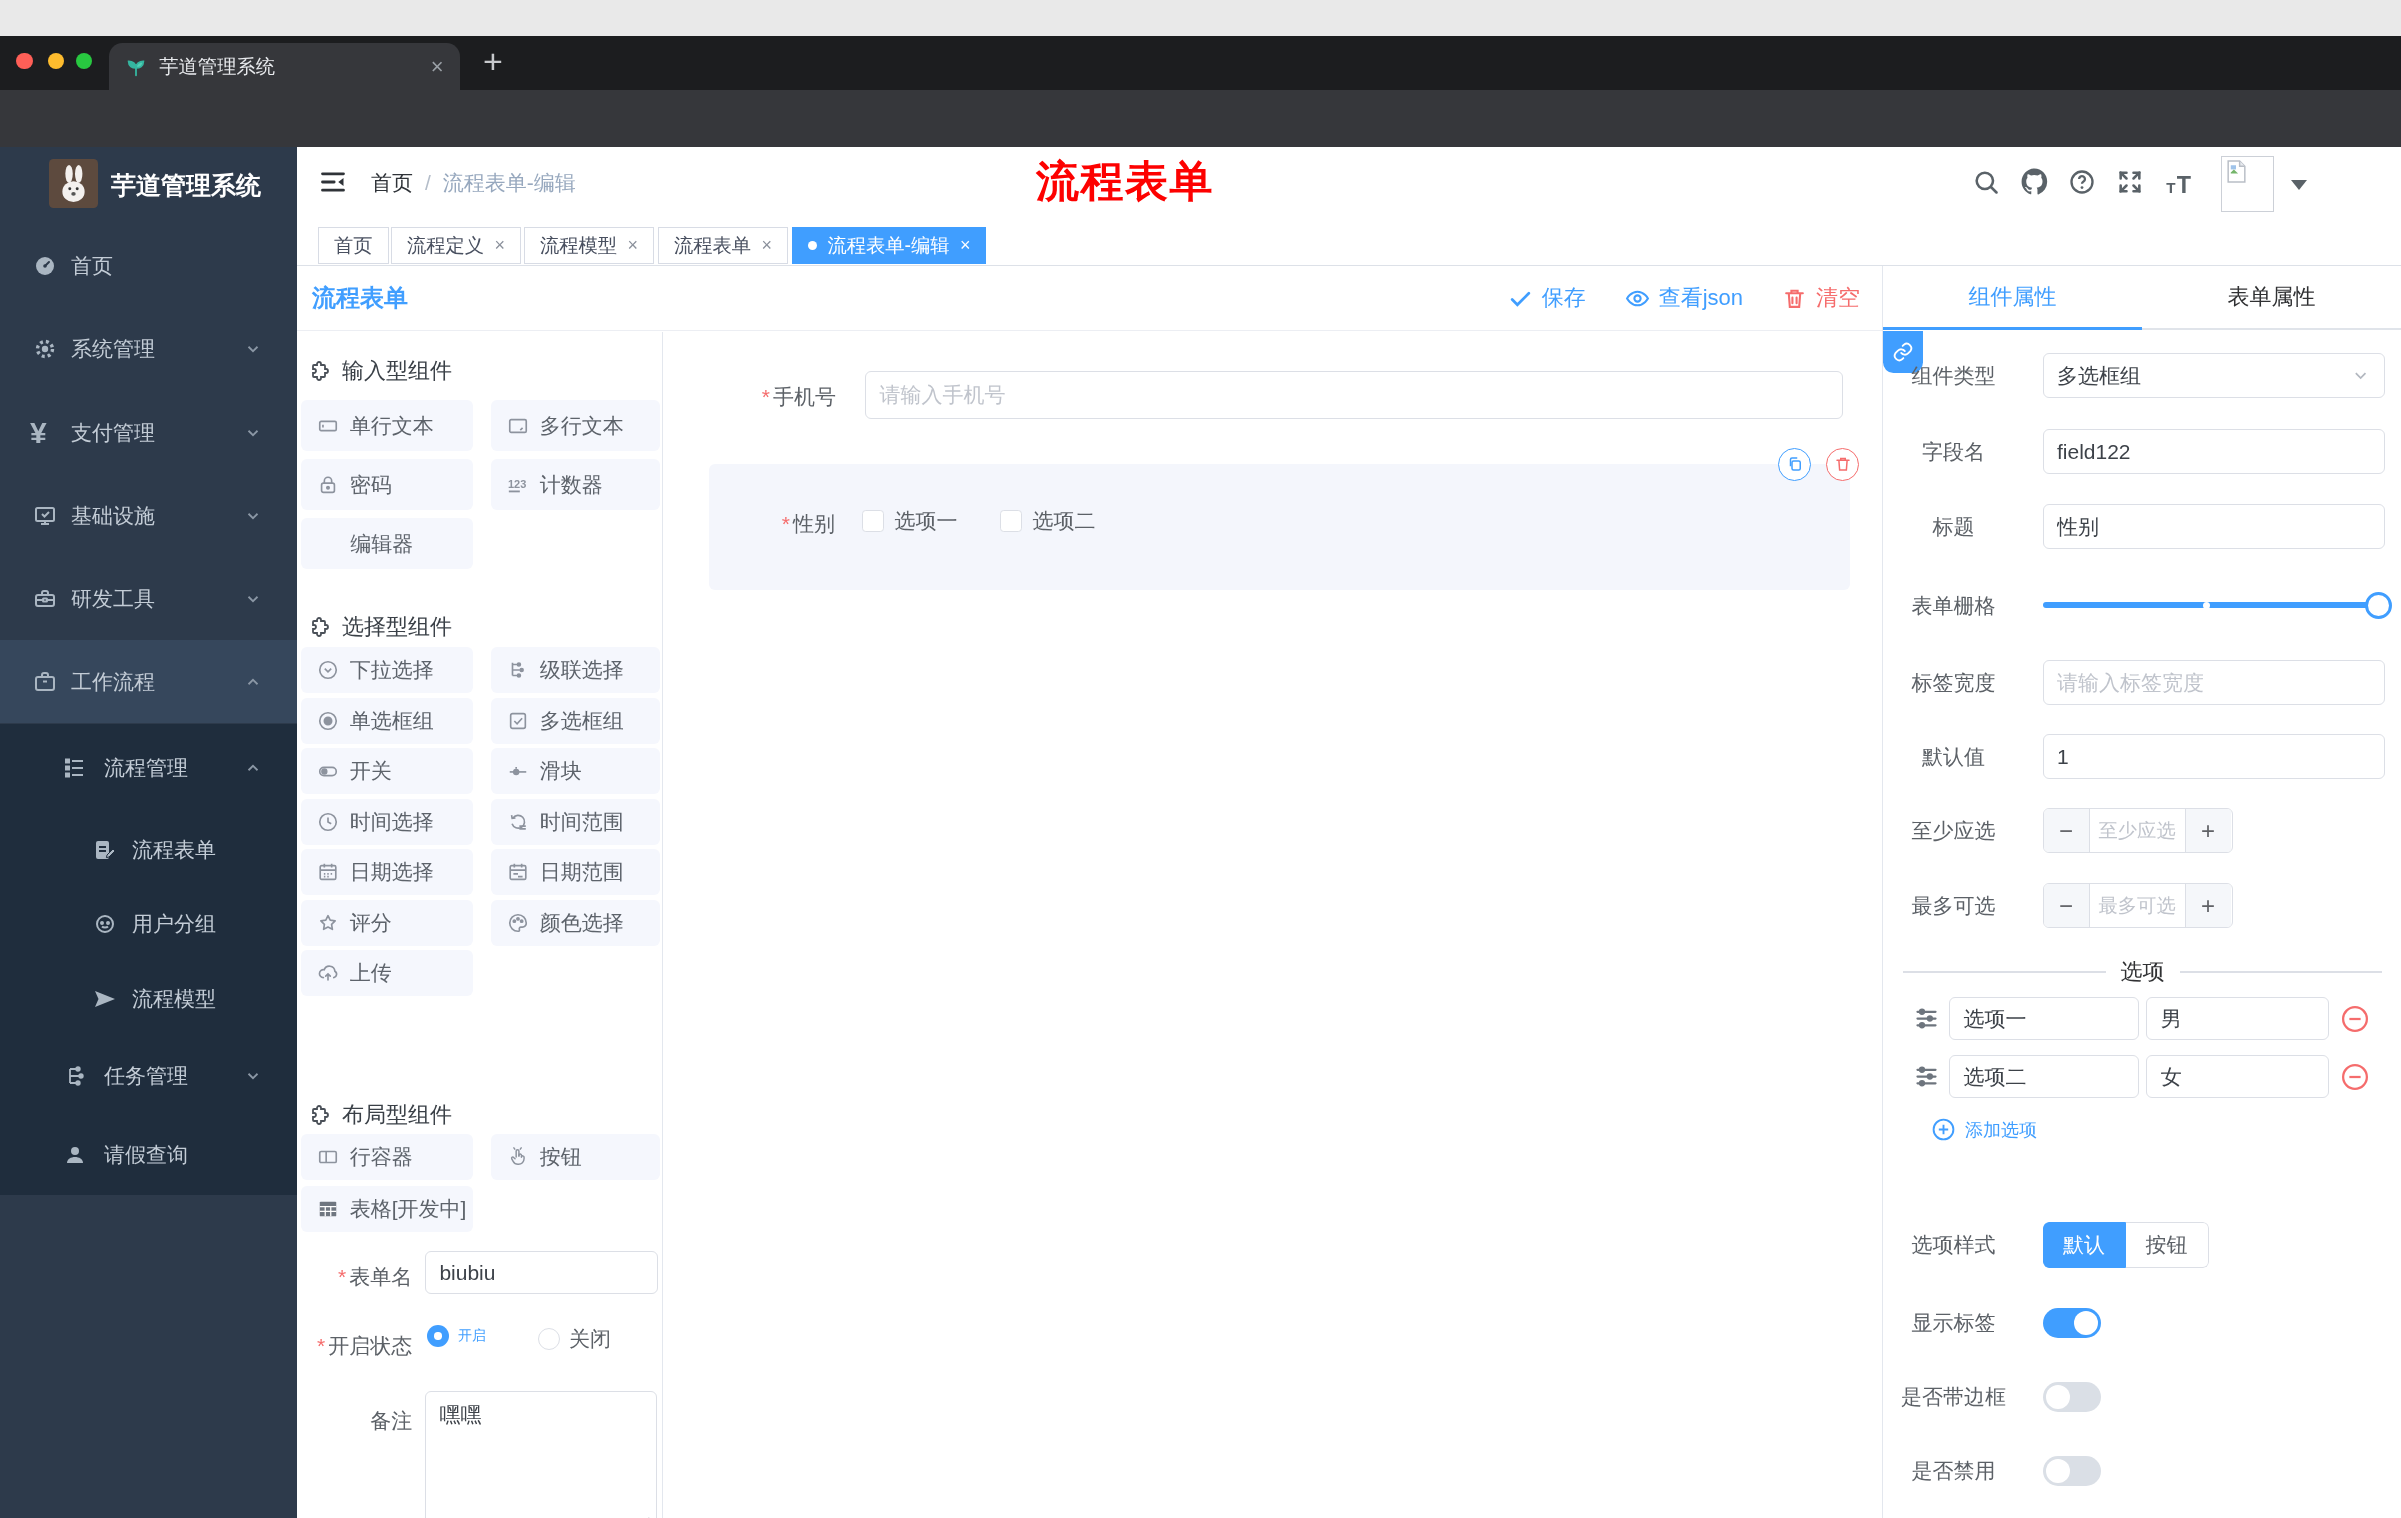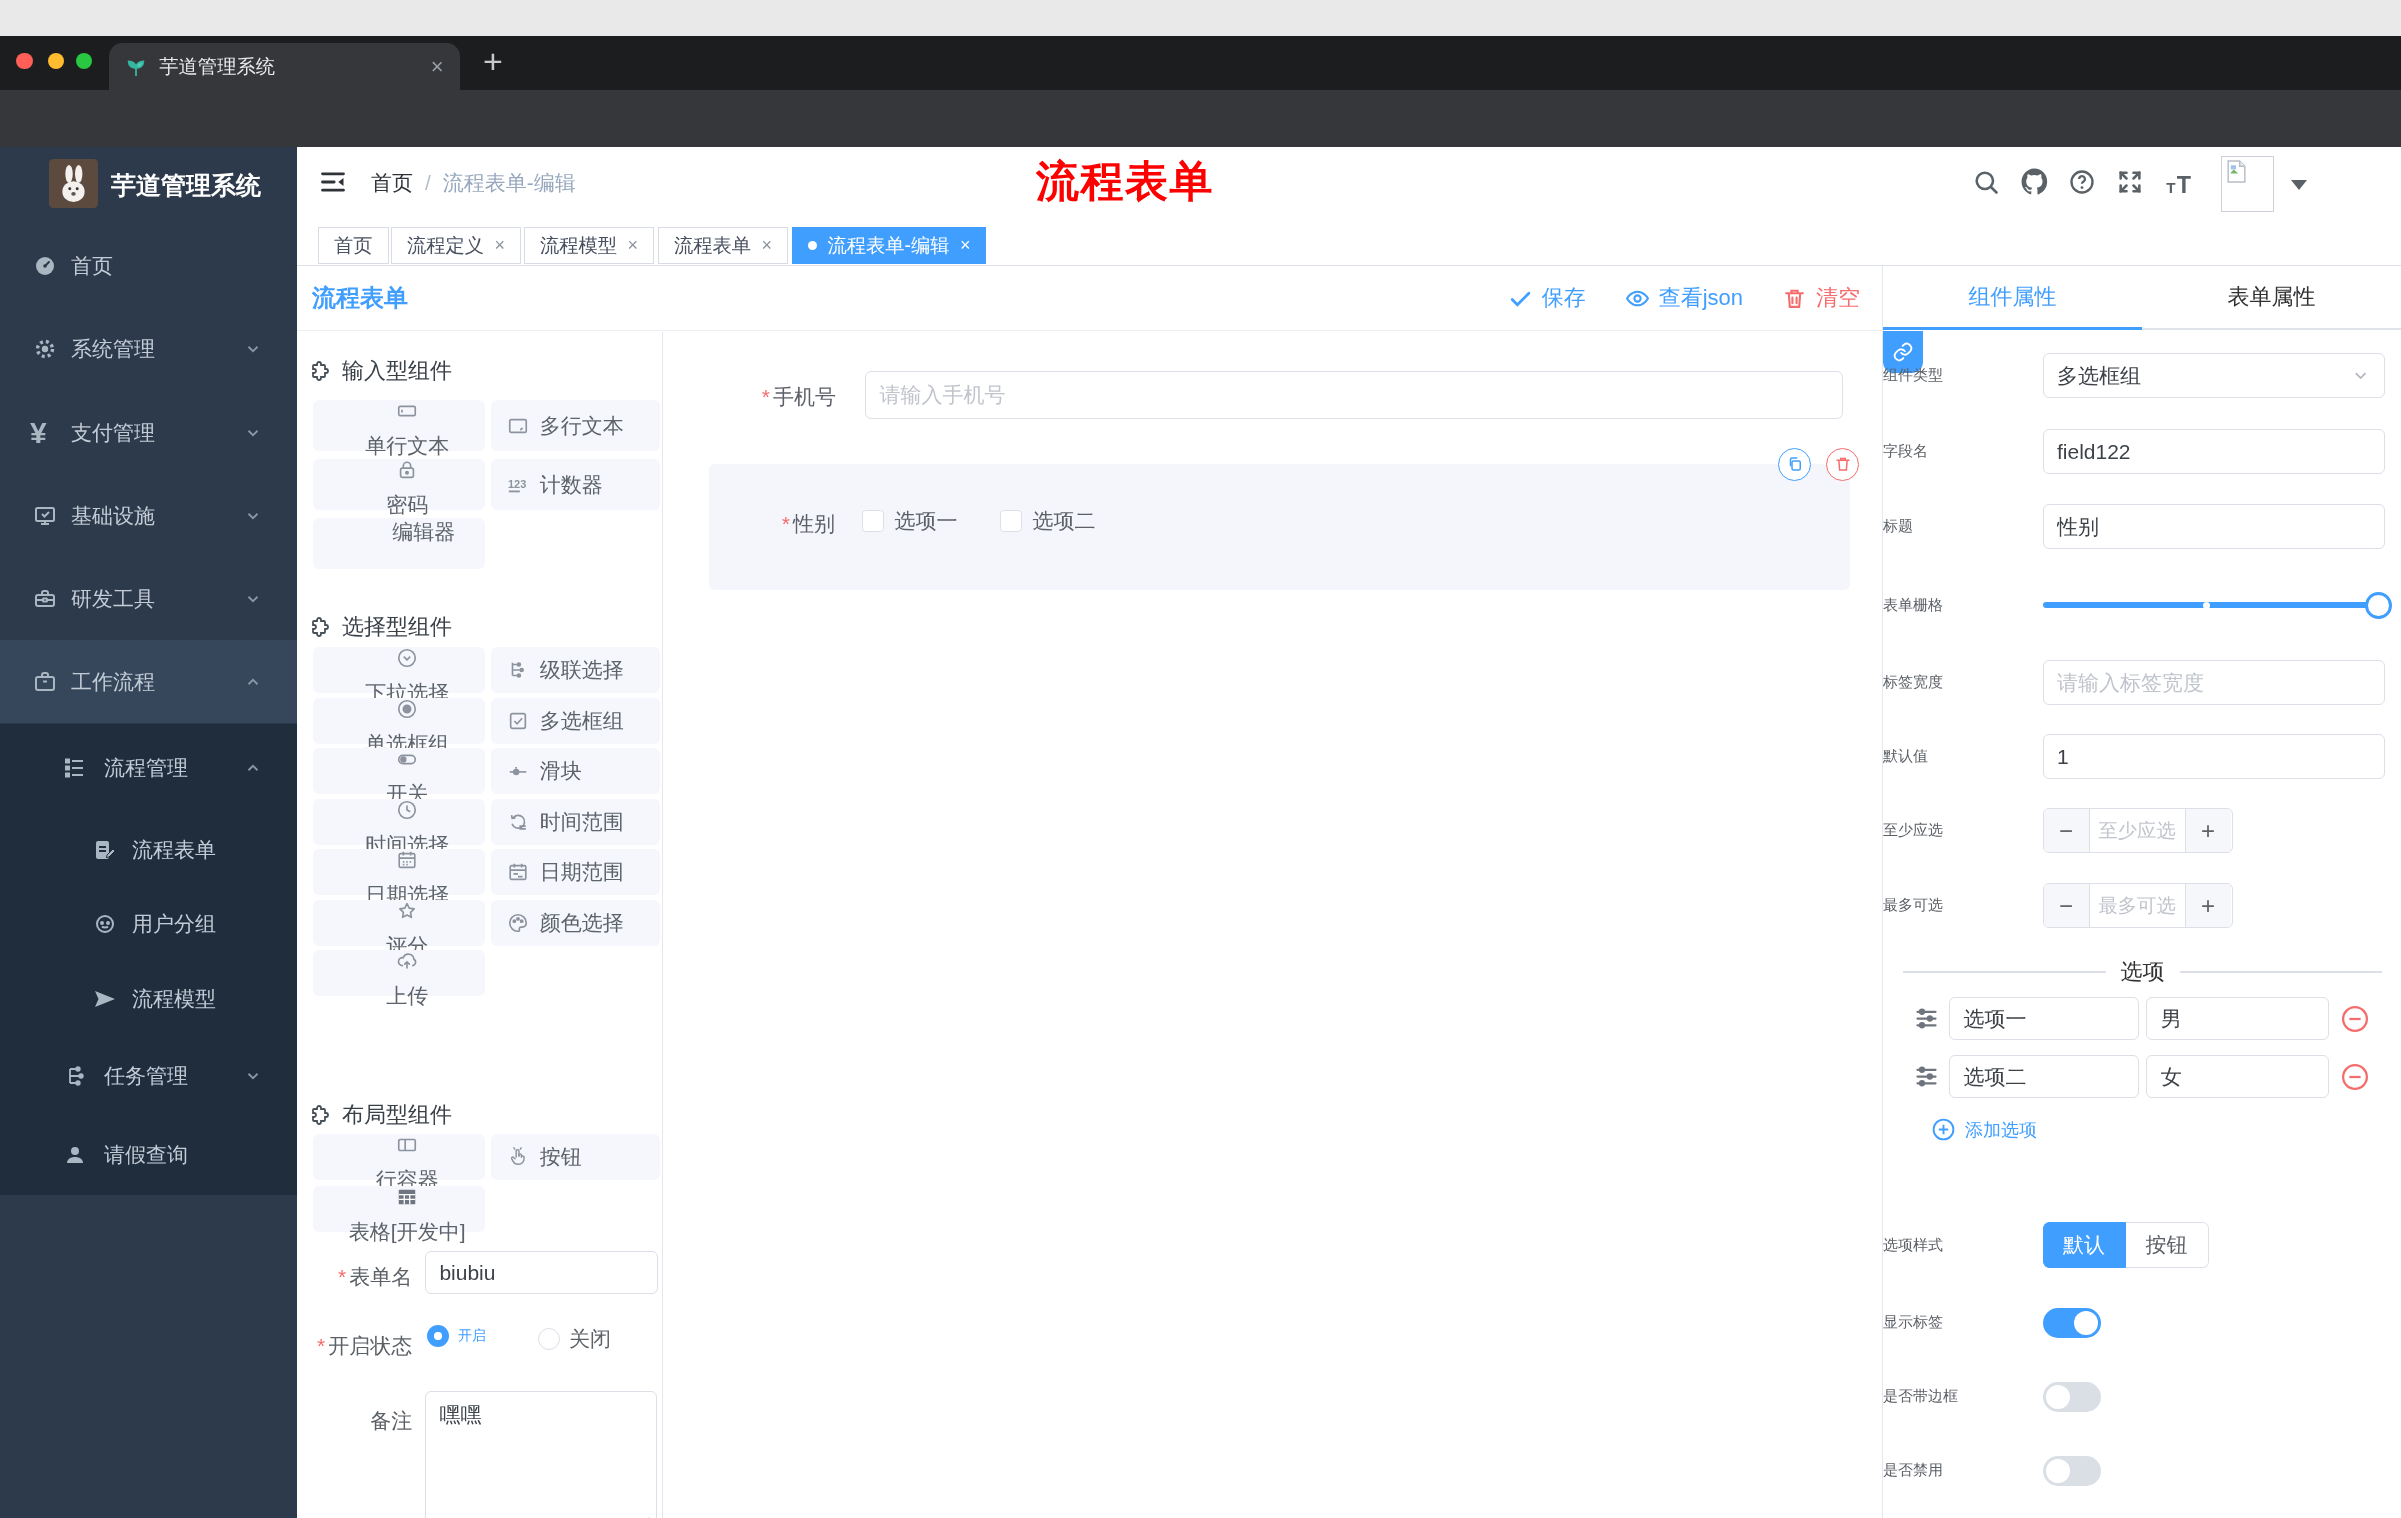--- a/index.html
+++ b/index.html
@@ -76,21 +76,21 @@
   
   .palette { position:absolute; left:297px; top:296px; width:366px; height:1463px; background:#fff;
              border-right:1.5px solid #e3e7ee; overflow:hidden; }
   .sechead { position:absolute; left:12px; display:flex; align-items:center; gap:9px; font-size:22px;
              font-weight:500; color:#3a4047; }
   .sechead svg { width:24px; height:24px; color:#4a5058; }
   .pi { position:absolute; height:51px; background:#f5f7fd; border-radius:6px; display:flex; align-items:center;
         padding-left:16.3px; gap:10.4px; font-size:21px; color:#5d636b; }
   .pi svg { width:22px; height:22px; flex:none; color:#8d939e; }
   .pi.s2 { height:46px; }
-  .c1 { left:16px; width:172px;flex-direction:column; } .c2 { left:194px; width:169px; }
+  .c1 { left:4px; width:172px; } .c2 { left:194px; width:169px; }
   .mlabel { position:absolute; left:2.2px; width:113px; text-align:right; font-size:21px; color:#5c6167; }
   .star { color:#f56c6c; margin-right:3px; }
   .inp { border:1.5px solid #dcdfe6; border-radius:6px; font-size:21px; color:#3d4249; padding:0 13.4px;
          background:#fff; outline:none; font-family:"Liberation Sans",sans-serif; }
   .inp::placeholder { color:#c0c4cc; }
   .radio-dot { width:22px; height:22px; border-radius:50%; background:#409eff; position:relative; flex:none; }
   .radio-dot::after { content:""; position:absolute; left:7.4px; top:7.4px; width:7.4px; height:7.4px; border-radius:50%; background:#fff; }
   .radio-off { width:22px; height:22px; border-radius:50%; border:1.5px solid #dcdfe6; background:#fff; flex:none; }
   .remark-ta { position:absolute; left:128px; top:1059px; width:232px; height:138px; border:1.5px solid #dcdfe6;
                border-radius:6px; font-size:21px; color:#3d4249; padding:9px 13.4px; resize:none;
@@ -116,21 +116,21 @@
   .ptabs { position:absolute; left:0; top:0; width:519px; height:64px; }
   .ptab { position:absolute; top:0; width:259px; height:61px; display:flex; align-items:center; justify-content:center;
           font-size:22px; color:#303133; }
   .ptab.active { color:#409eff; }
   .pline { position:absolute; left:0; top:62px; width:519px; height:1.5px; background:#e0e4ea; }
   .punder { position:absolute; left:0; top:61px; width:259px; height:3px; background:#409eff; }
   .phandle { position:absolute; left:0; top:65px; width:40px; height:42px; background:#409eff;
              border-radius:0 0 10.4px 10.4px; display:flex; align-items:center; justify-content:center; }
   .phandle svg { width:22px; height:22px; color:#fff; }
   .prow { position:absolute; left:0; width:519px; height:45px; display:flex; align-items:center; }
-  .plab { width:141px; text-align:left; font-size:15px; color:#5c6167; flex:none; }
+  .plab { width:141px; text-align:center; font-size:21px; color:#5c6167; flex:none; }
   .pctl { margin-left:18.6px; }
   .psel { width:342px; height:45px; border:1.5px solid #dcdfe6; border-radius:6px; display:flex; align-items:center;
           padding:0 13.4px; font-size:21px; color:#3d4249; }
   .psel .ctext { flex:1; }
   .psel svg { width:19.3px; height:19.3px; color:#b3b8c0; }
   .stepper { display:flex; width:190px; height:45px; border:1.5px solid #dcdfe6; border-radius:6px; overflow:hidden; background:#fff; }
   .stepper .sbtn { width:46px; background:#f5f7fa; display:flex; align-items:center; justify-content:center;
                    font-size:24px; color:#606266; flex:none; }
   .stepper .sbtn.l { border-right:1.5px solid #dcdfe6; } .stepper .sbtn.r { border-left:1.5px solid #dcdfe6; }
   .stepper input { width:95px; border:none; text-align:center; font-size:19.3px; color:#3d4249; outline:none;

